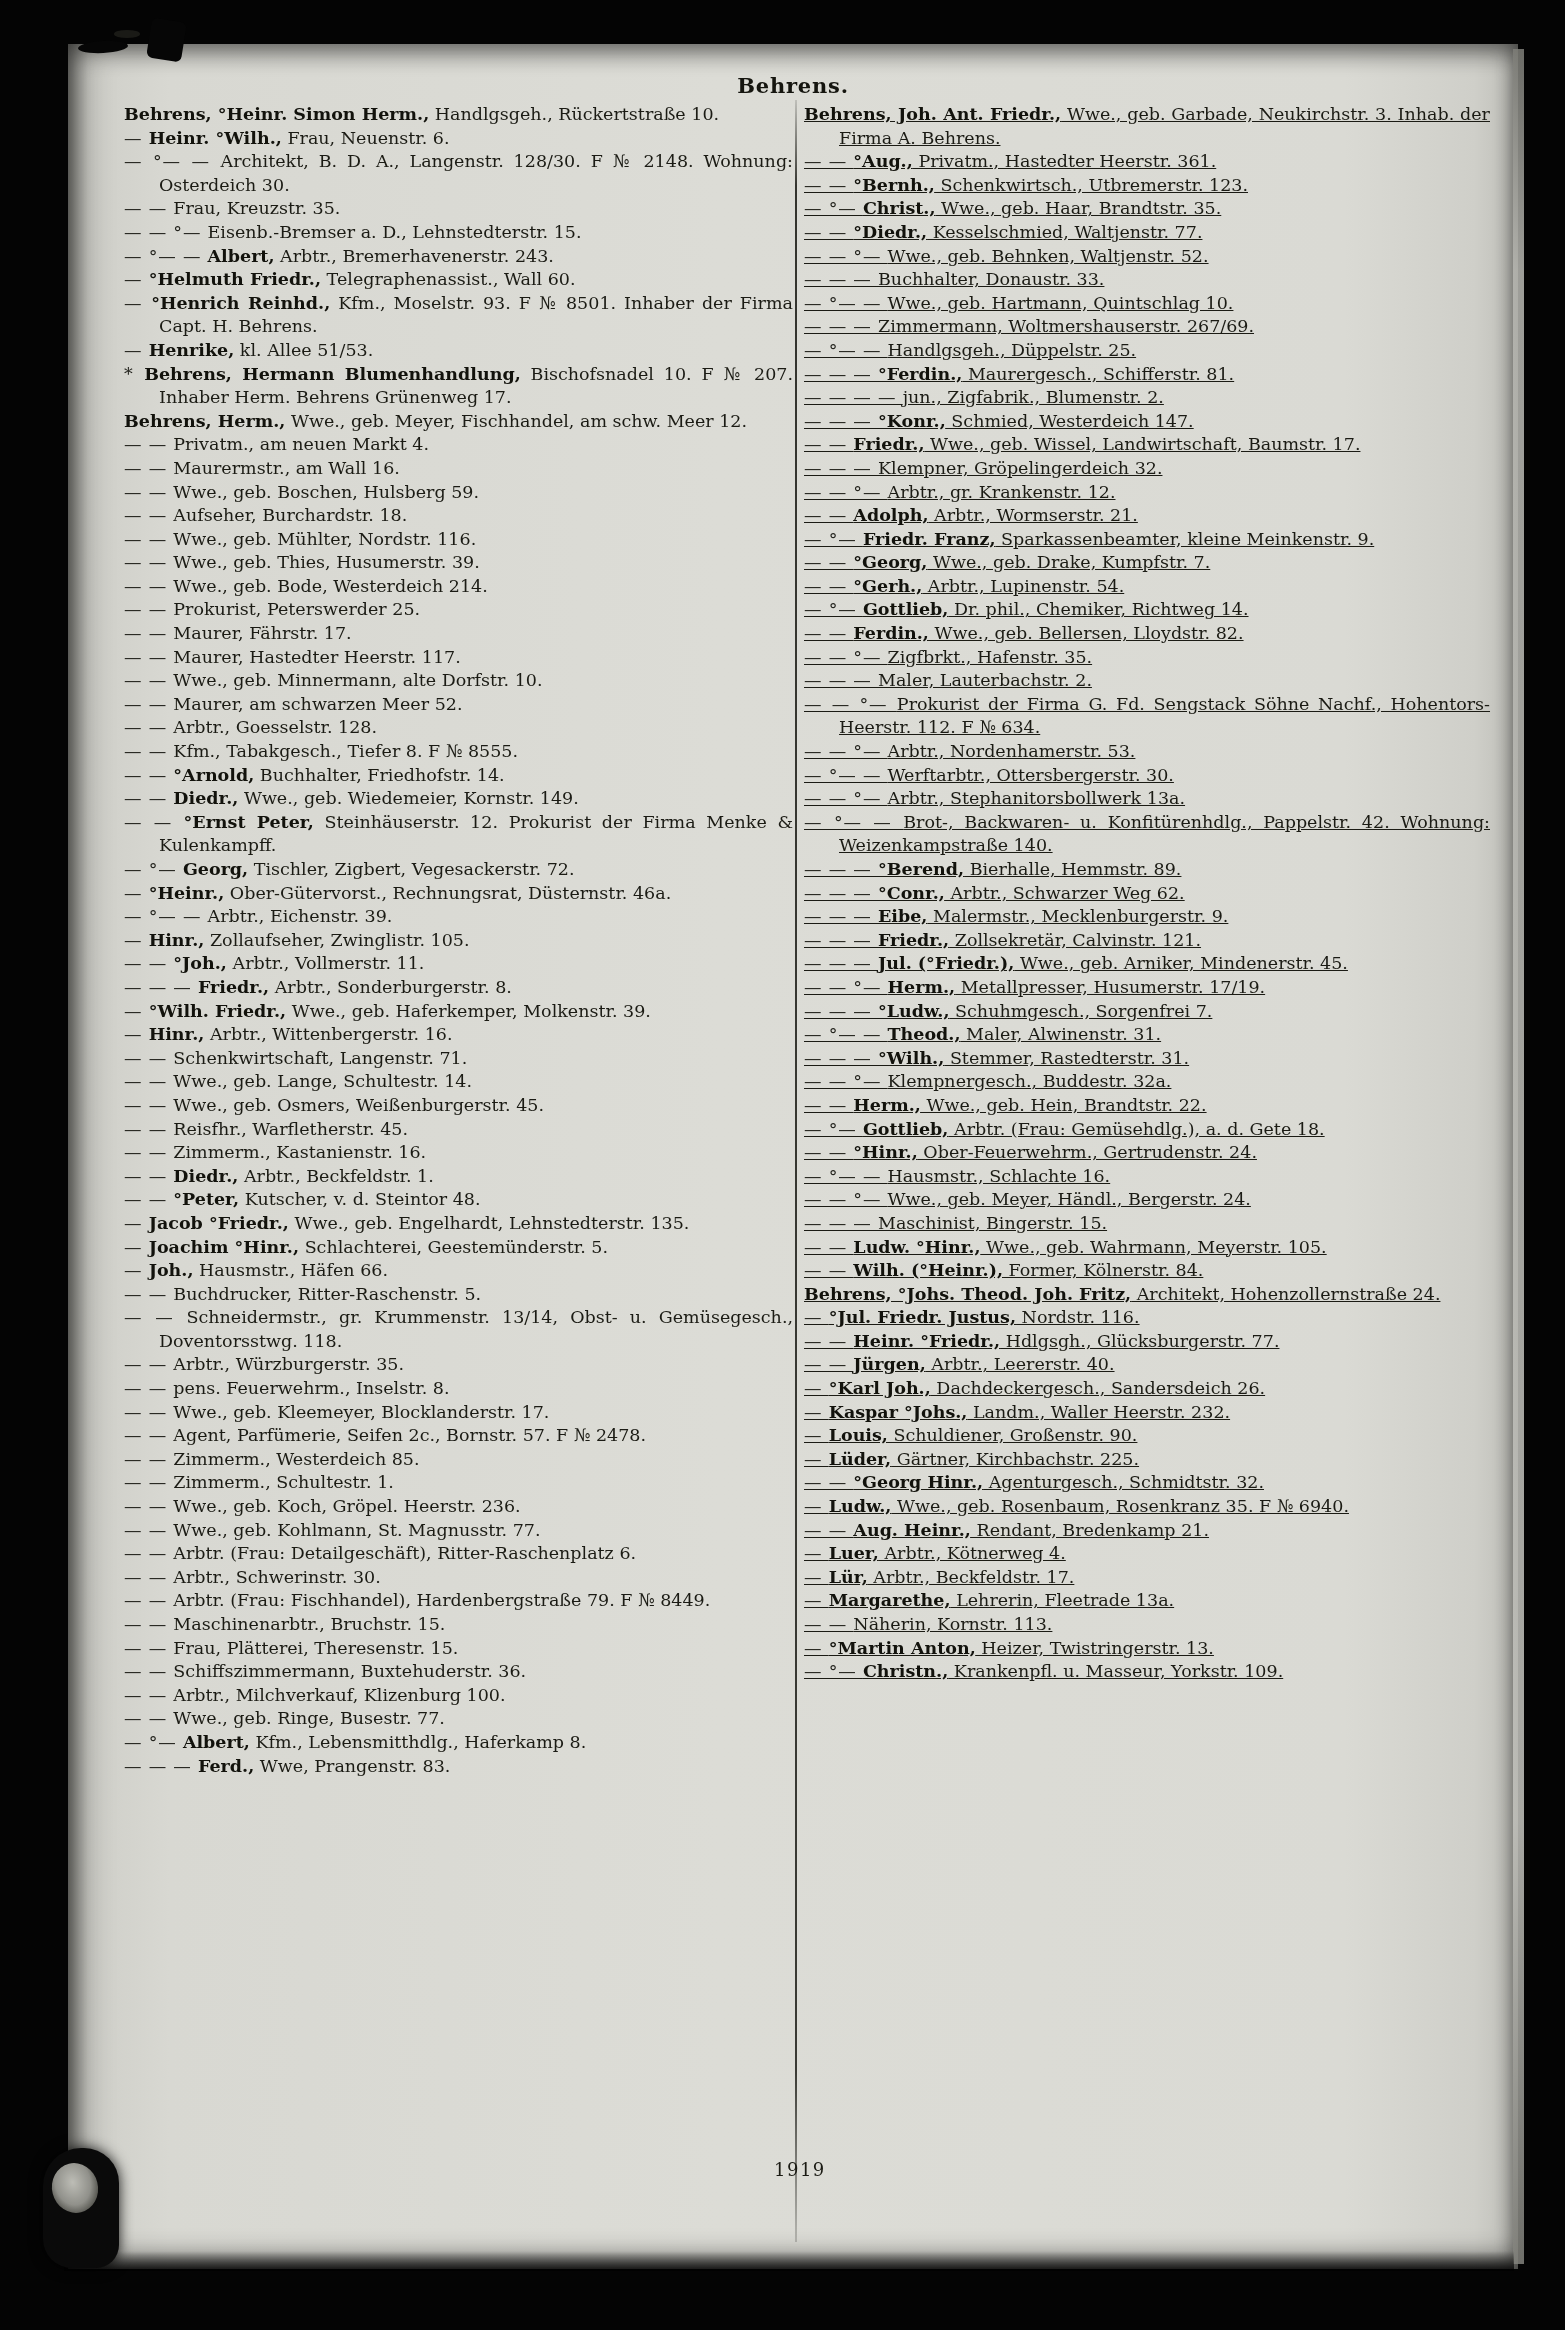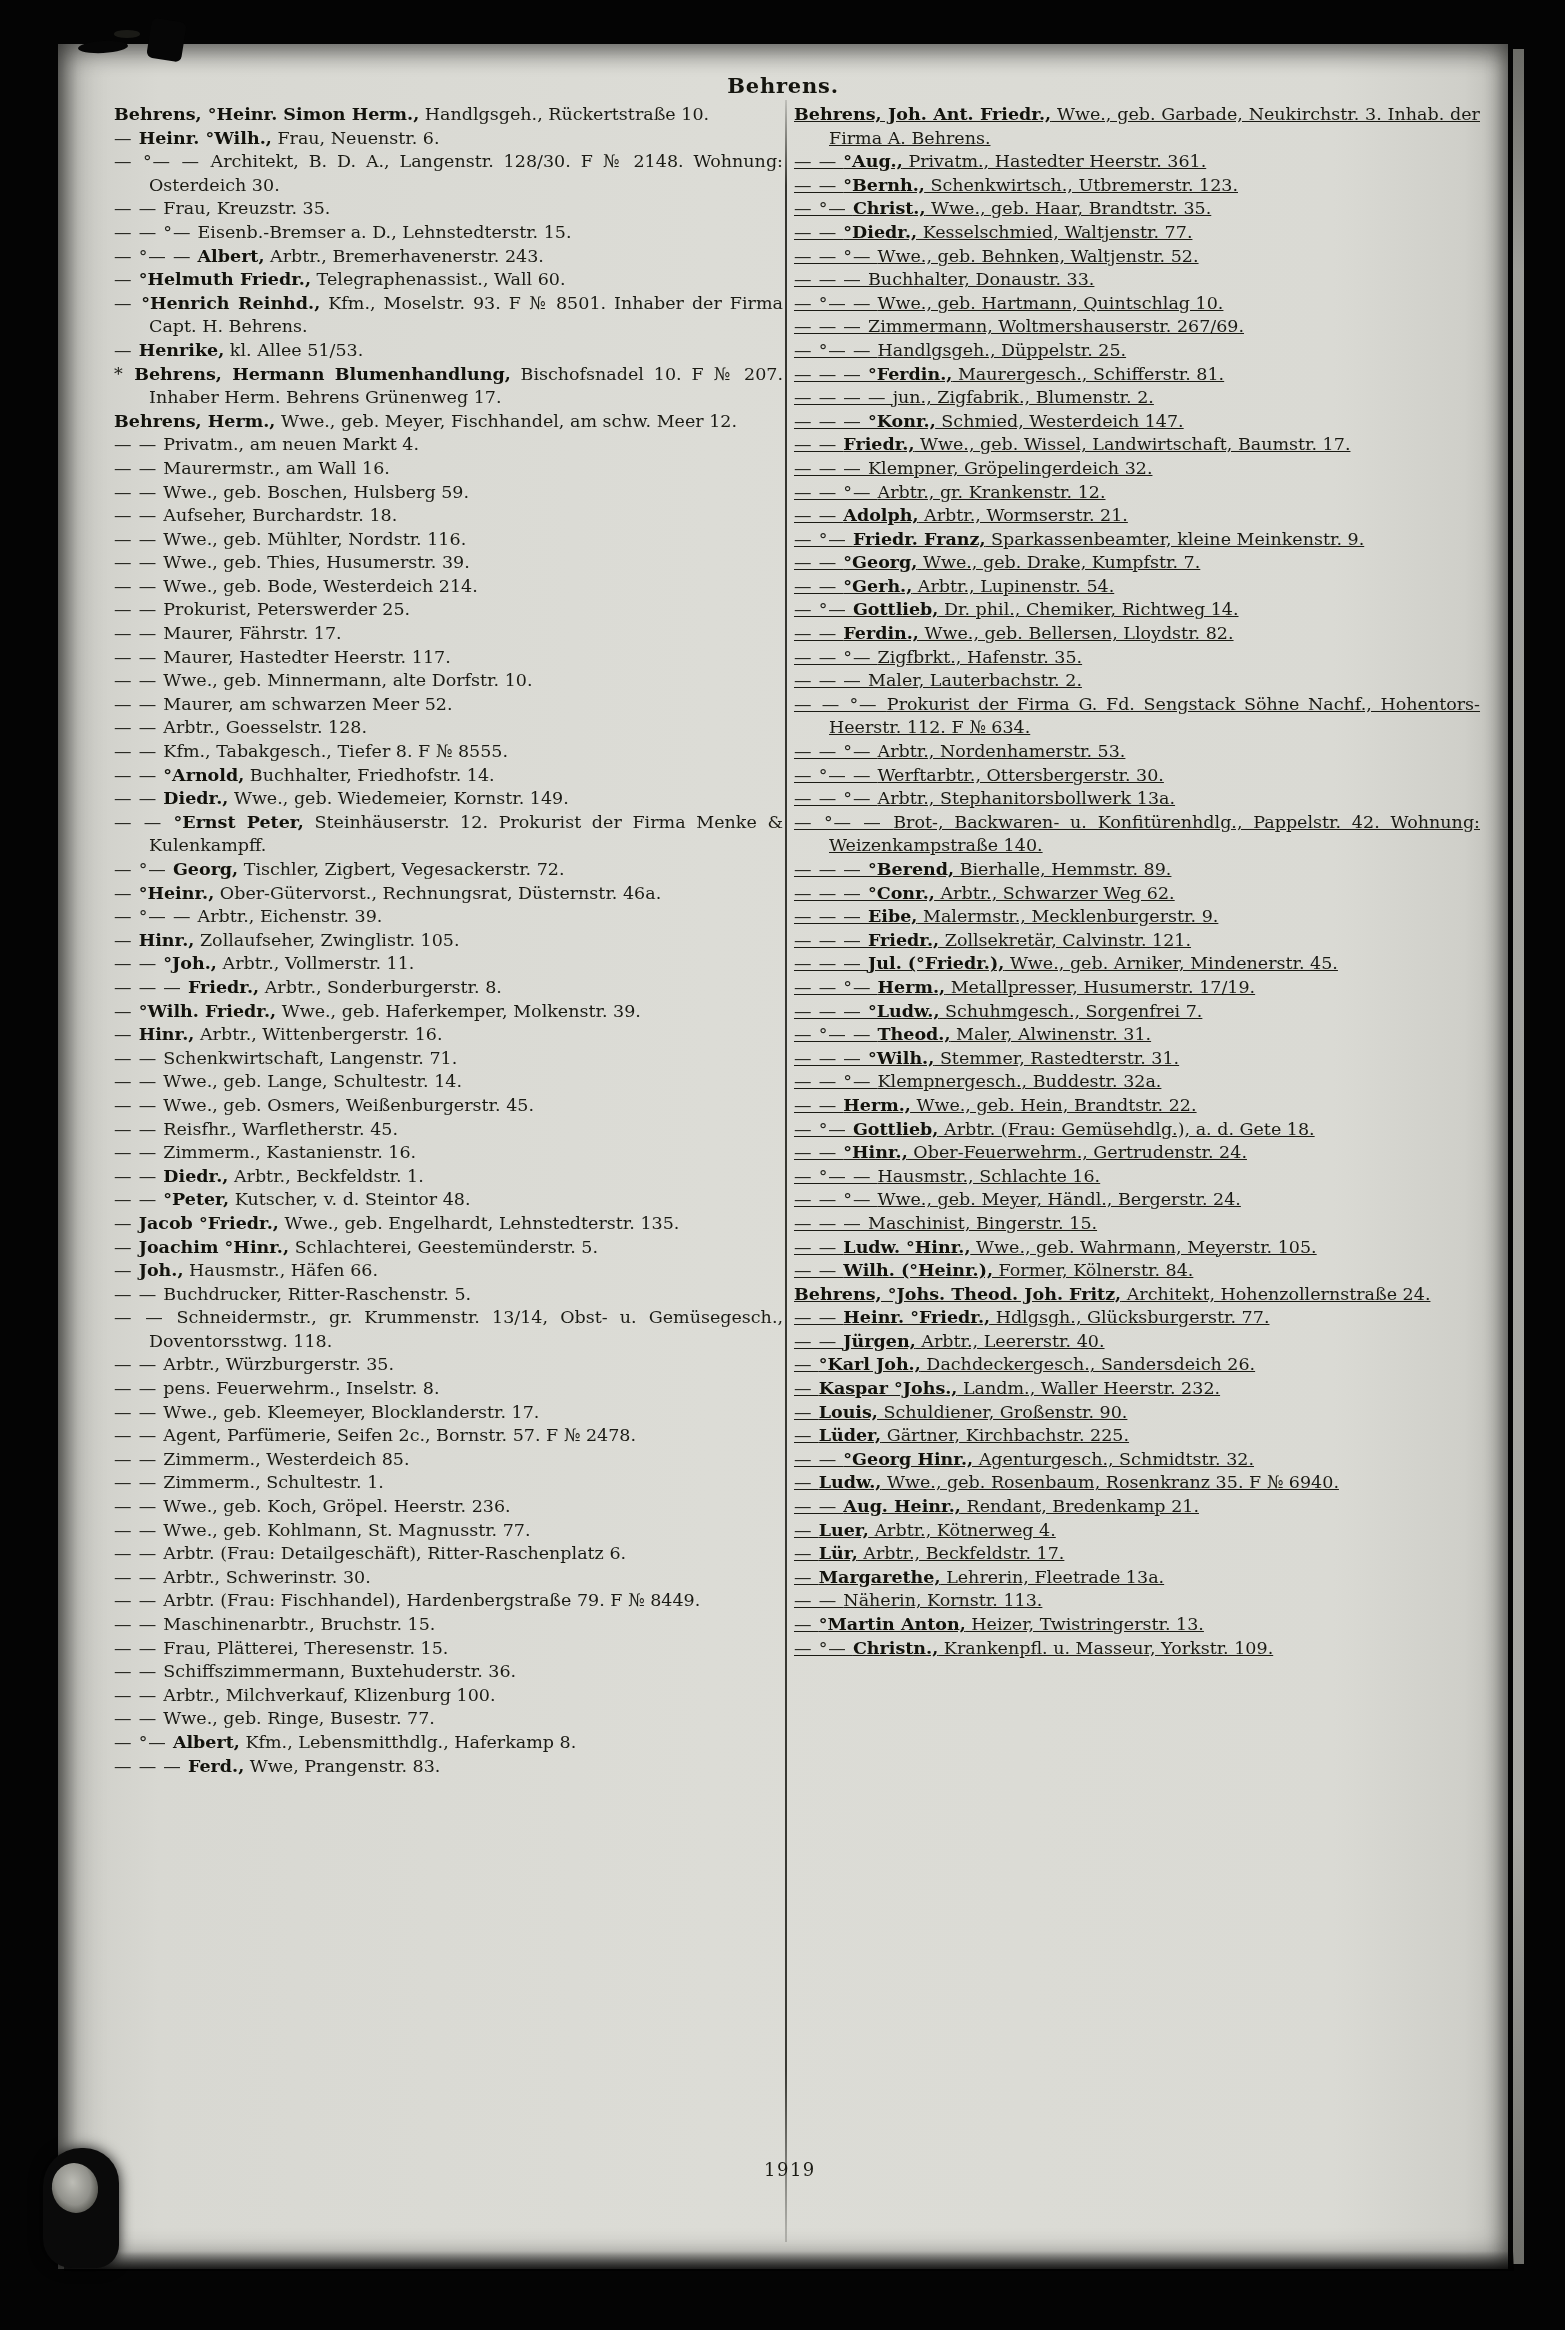--- a/index.html
+++ b/index.html
@@ -1,20 +1,20 @@
 <!DOCTYPE html>
 <html style="font-size:12px"><head>
 <meta charset="utf-8">
 <style>
   html,body{margin:0;padding:0;background:#000;}
   #canvas{position:relative;width:1566px;height:2330px;background:#040404;overflow:hidden;
           font-family:"DejaVu Serif","Liberation Serif",serif;}
   
   .scan-page{
-    position:absolute;left:58px;top:44px;width:1450px;height:2225px;overflow:hidden;
+    position:absolute;left:68px;top:44px;width:1450px;height:2225px;overflow:hidden;
     background:linear-gradient(90deg,#a8a8a2 0%,#cfcfc9 1.4%,#d8d8d2 7%,#dcdcd6 45%,#dadad4 88%,#cfcfc9 97%,#bcbcb6 100%);
     box-shadow:inset 0 12px 20px rgba(0,0,0,.33),
                inset 0 -15px 23px rgba(0,0,0,.38),
                inset 20px 0 29px rgba(0,0,0,.22),
                inset -7.6px 0 16.7px rgba(0,0,0,.16);
   }
   .running-head{position:absolute;left:0;right:0;top:29px;text-align:center;
     font-size:21px;font-weight:bold;color:#15150f;letter-spacing:0.8px;}
   .column{position:absolute;top:59px;width:669px;font-size:17.5px;line-height:23.6px;
     color:#1b1b14;text-align:justify;}
@@ -163,20 +163,21 @@
         <p class="entry"><span class="dashes">— — °— </span><span>Klempnergesch., Buddestr. 32a.</span></p>
         <p class="entry"><span class="dashes">— — </span><span class="name">Herm.,</span><span> Wwe., geb. Hein, Brandtstr. 22.</span></p>
         <p class="entry"><span class="dashes">— °— </span><span class="name">Gottlieb,</span><span> Arbtr. (Frau: Gemüsehdlg.), a. d. Gete 18.</span></p>
         <p class="entry"><span class="dashes">— — </span><span class="name">°Hinr.,</span><span> Ober-Feuerwehrm., Gertrudenstr. 24.</span></p>
         <p class="entry"><span class="dashes">— °— — </span><span>Hausmstr., Schlachte 16.</span></p>
         <p class="entry"><span class="dashes">— — °— </span><span>Wwe., geb. Meyer, Händl., Bergerstr. 24.</span></p>
         <p class="entry"><span class="dashes">— — — </span><span>Maschinist, Bingerstr. 15.</span></p>
         <p class="entry"><span class="dashes">— — </span><span class="name">Ludw. °Hinr.,</span><span> Wwe., geb. Wahrmann, Meyerstr. 105.</span></p>
         <p class="entry"><span class="dashes">— — </span><span class="name">Wilh. (°Heinr.),</span><span> Former, Kölnerstr. 84.</span></p>
         <p class="entry"><span class="name">Behrens, °Johs. Theod. Joh. Fritz,</span><span> Architekt, Hohenzollernstraße 24.</span></p>
+        <p class="entry"><span class="dashes">— </span><span class="name">°Jul. Friedr. Justus,</span><span> Nordstr. 116.</span></p>
         <p class="entry"><span class="dashes">— — </span><span class="name">Heinr. °Friedr.,</span><span> Hdlgsgh., Glücksburgerstr. 77.</span></p>
         <p class="entry"><span class="dashes">— — </span><span class="name">Jürgen,</span><span> Arbtr., Leererstr. 40.</span></p>
         <p class="entry"><span class="dashes">— </span><span class="name">°Karl Joh.,</span><span> Dachdeckergesch., Sandersdeich 26.</span></p>
         <p class="entry"><span class="dashes">— </span><span class="name">Kaspar °Johs.,</span><span> Landm., Waller Heerstr. 232.</span></p>
         <p class="entry"><span class="dashes">— </span><span class="name">Louis,</span><span> Schuldiener, Großenstr. 90.</span></p>
         <p class="entry"><span class="dashes">— </span><span class="name">Lüder,</span><span> Gärtner, Kirchbachstr. 225.</span></p>
         <p class="entry"><span class="dashes">— — </span><span class="name">°Georg Hinr.,</span><span> Agenturgesch., Schmidtstr. 32.</span></p>
         <p class="entry"><span class="dashes">— </span><span class="name">Ludw.,</span><span> Wwe., geb. Rosenbaum, Rosenkranz 35. F № 6940.</span></p>
         <p class="entry"><span class="dashes">— — </span><span class="name">Aug. Heinr.,</span><span> Rendant, Bredenkamp 21.</span></p>
         <p class="entry"><span class="dashes">— </span><span class="name">Luer,</span><span> Arbtr., Kötnerweg 4.</span></p>

